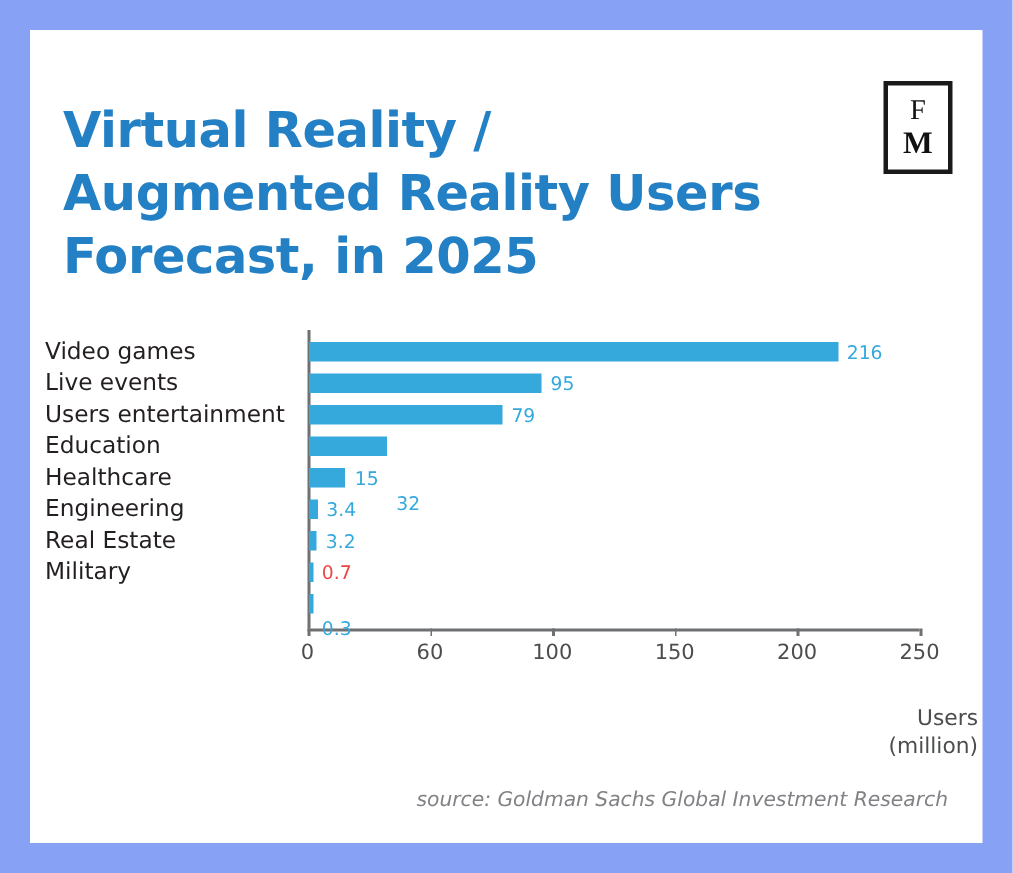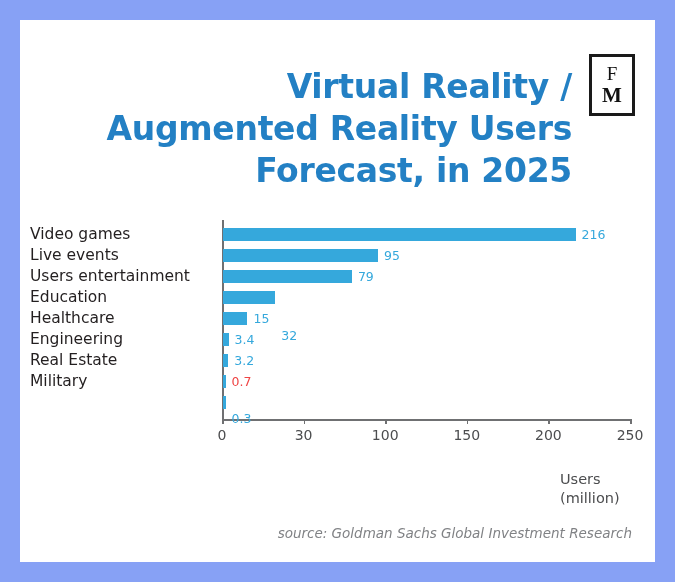--- a/index.html
+++ b/index.html
@@ -62,21 +62,21 @@
     font-weight: 700;
     color: #111111;
   }
 
   
   .chart-title {
     position: absolute;
     left: 22px;
     top: 46px;
     width: 530px;
-    text-align: right;
+    text-align: left;
     color: #2380c4;
     font-family: "DejaVu Sans", sans-serif;
     font-weight: 700;
     font-size: 33px;
     line-height: 1.27;
     letter-spacing: -0.3px;
   }
   .chart-title .tline { display: block; white-space: nowrap; }
 
   
@@ -98,21 +98,21 @@
     height: 21px;
     line-height: 21px;
     font-size: 15.5px;
     color: #231f20;
     white-space: nowrap;
     font-family: "DejaVu Sans", sans-serif;
   }
 
   .bars-area {
     position: absolute;
-    left: 202px;
+    left: 185px;
     top: 14px;
     width: 440px;
     height: 210px;
   }
   .axis-line-y {
     position: absolute;
     left: 0px;
     top: -4px;
     width: 1.5px;
     height: 199px;
@@ -170,21 +170,21 @@
     font-family: "DejaVu Sans", sans-serif;
     transform: translateX(-50%);
     white-space: nowrap;
   }
 
   .axis-title {
     position: absolute;
     left: 540px;
     top: 260px;
     width: 92px;
-    text-align: left;
+    text-align: right;
     font-size: 14.5px;
     line-height: 1.32;
     color: #4c4d4f;
     font-family: "DejaVu Sans", sans-serif;
   }
   .axis-title span { display: block; }
 
   .source-note {
     position: absolute;
     left: 0px;
@@ -263,21 +263,21 @@
             <div class="bar-value" style="left: 9.5px; color: #ef4444;">0.7</div>
           </div>
           <div class="bar-row">
             <div class="bar" style="width: 2.5px; background: rgb(53, 168, 220);"></div>
             <div class="bar-value" style="left: 9.5px; color: rgb(53, 168, 220); margin-top: 16px;">0.3</div>
           </div>
           <div class="ticks" id="ticks">
             <div class="tick-mark" style="left: 0px;"></div>
             <div class="tick-label" style="left: 0px;">0</div>
             <div class="tick-mark" style="left: 81.6px;"></div>
-            <div class="tick-label" style="left: 81.6px;">30</div>
+            <div class="tick-label" style="left: 81.6px;">60</div>
             <div class="tick-mark" style="left: 163.2px;"></div>
             <div class="tick-label" style="left: 163.2px;">100</div>
             <div class="tick-mark" style="left: 244.8px;"></div>
             <div class="tick-label" style="left: 244.8px;">150</div>
             <div class="tick-mark" style="left: 326.4px;"></div>
             <div class="tick-label" style="left: 326.4px;">200</div>
             <div class="tick-mark" style="left: 408px;"></div>
             <div class="tick-label" style="left: 408px;">250</div>
           </div>
       </div>

